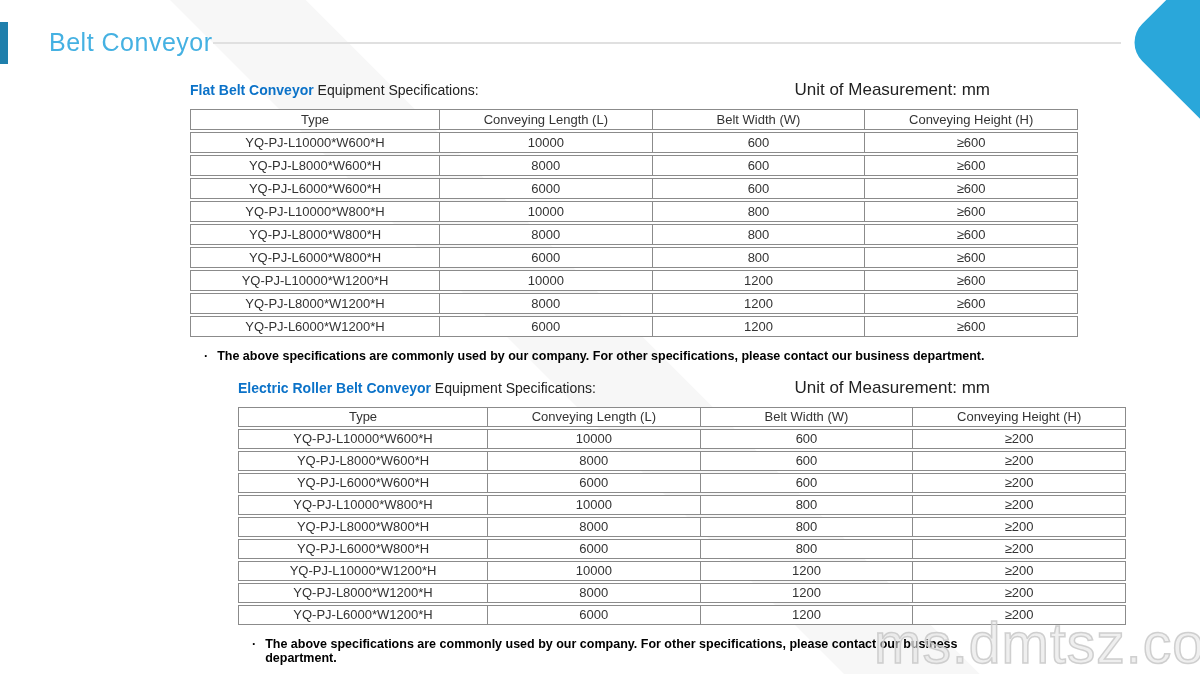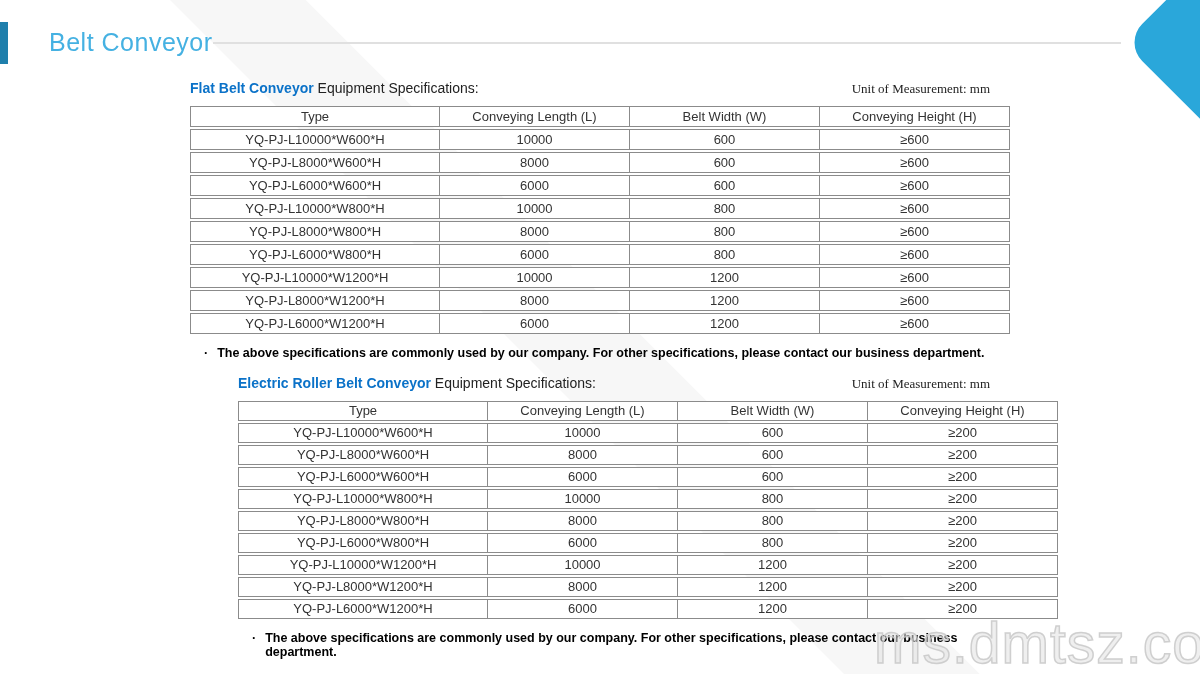--- a/index.html
+++ b/index.html
@@ -74,23 +74,23 @@
   .spec-section.section-1 { margin-top: 15px; margin-left: 48px; }
   .section-header {
     display: flex;
     justify-content: space-between;
     align-items: baseline;
     padding-right: 20px;
     margin-bottom: 7px;
   }
   .section-title { font-size: 14px; color: #222222; }
   .section-title .highlight { font-weight: 700; color: #0b72c8; }
-  .unit-label { font-size: 13px; color: #222222; font-family: Liberation Serif, serif; }
+  .unit-label { font-size: 17px; color: #222222; }
   table.spec-table {
-    width: 820px;
+    width: 888px;
     table-layout: fixed;
     border-collapse: separate;
     border-spacing: 0 2px;
   }
   col.col-type { width: 250px; }
   .spec-table th, .spec-table td {
     border: 1px solid #8b8b8b;
     border-left: none;
     height: 19px;
     line-height: 19px;

